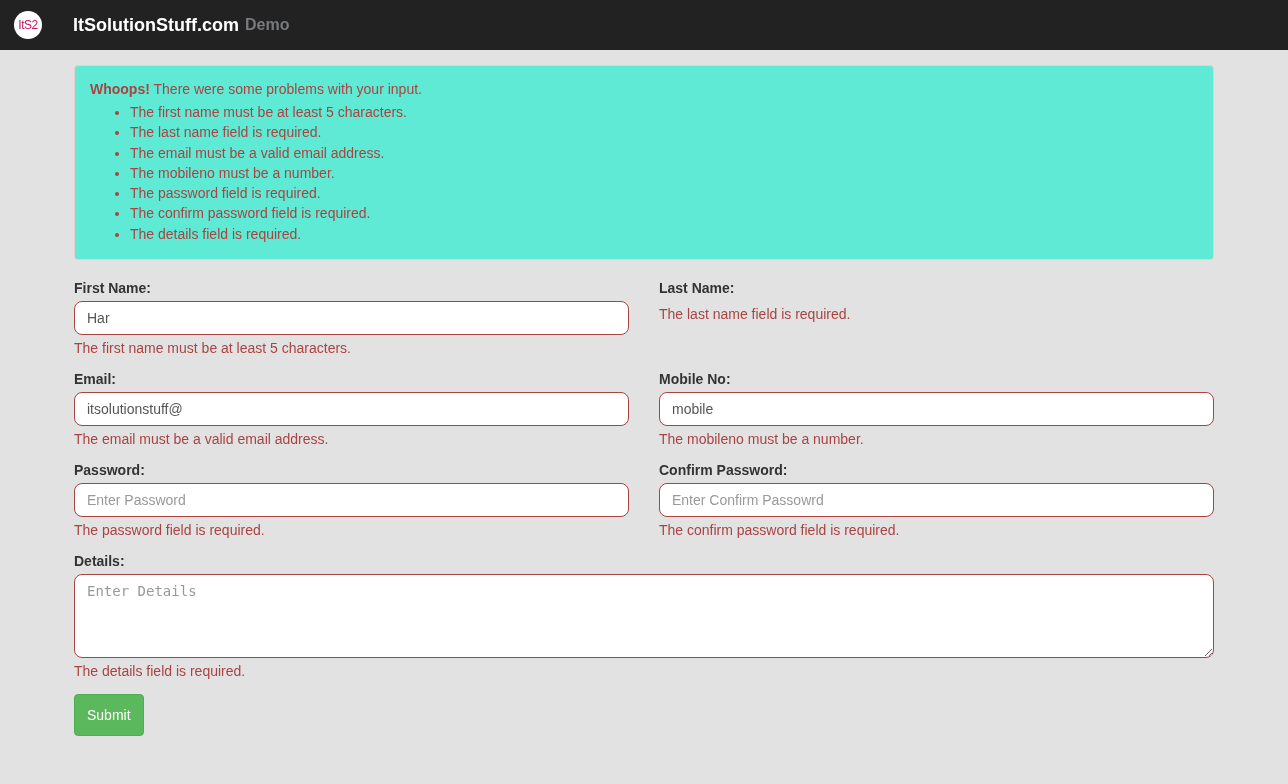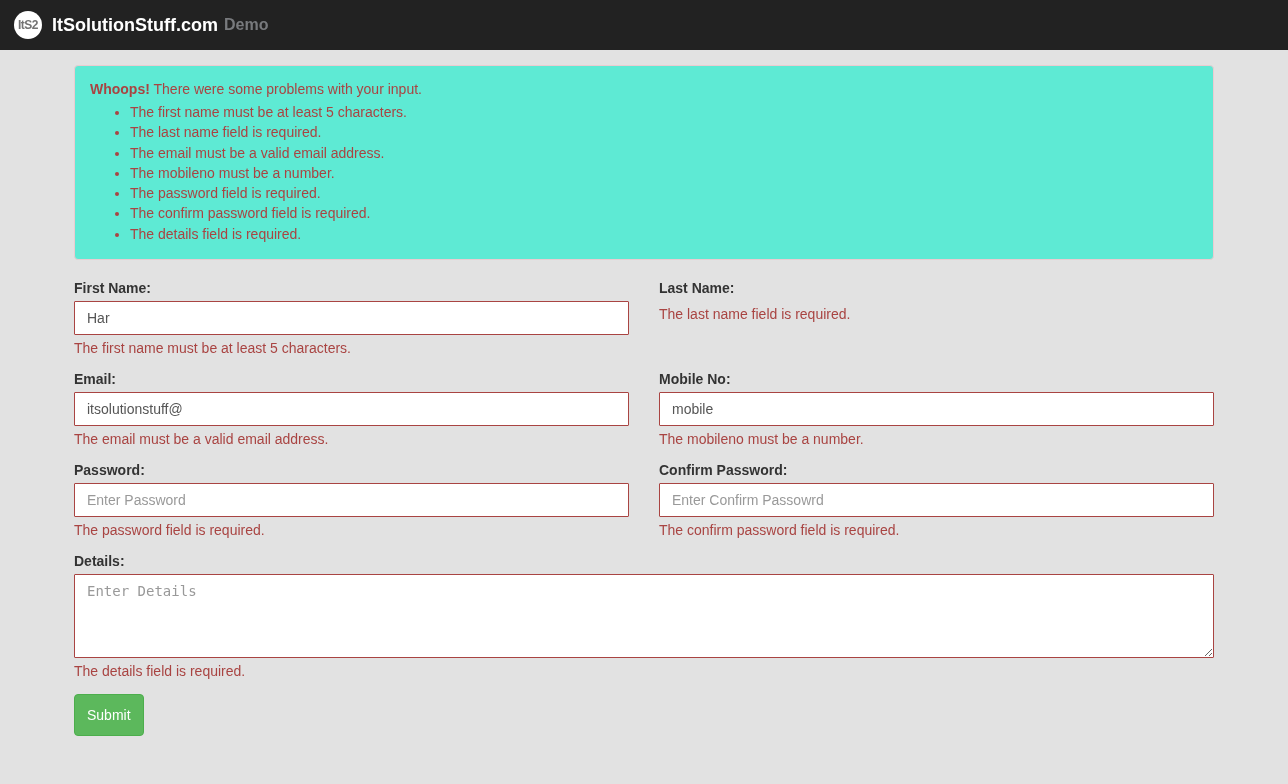--- a/index.html
+++ b/index.html
@@ -19,27 +19,27 @@
       height: 50px;
       display: flex;
       align-items: center;
       padding: 0 14px;
     }
     .navbar .logo-circle {
       width: 28px;
       height: 28px;
       border-radius: 50%;
       background: #fff;
-      color: #737373;
-      font-weight: bold;
+      color: #be185d;
+      font-weight: normal;
       font-size: 12px;
       display: flex;
       align-items: center;
       justify-content: center;
-      margin-right: 10px;
+      margin-right: 31px;
       letter-spacing: -0.5px;
     }
     .navbar .brand {
       font-size: 18px;
       font-weight: bold;
       color: #fff;
     }
     .navbar .demo {
       font-size: 16px;
       font-weight: bold;
@@ -96,21 +96,21 @@
     .form-control {
       display: block;
       width: 100%;
       height: 34px;
       padding: 6px 12px;
       font-size: 14px;
       line-height: 1.42857143;
       color: #555;
       background-color: #fff;
       border: 1px solid #a94442;
-      border-radius: 1px;
+      border-radius: 8px;
     }
     .form-control::placeholder {
       color: #999;
     }
     textarea.form-control {
       height: 84px;
       resize: vertical;
     }
     .text-danger {
       color: #a94442;

